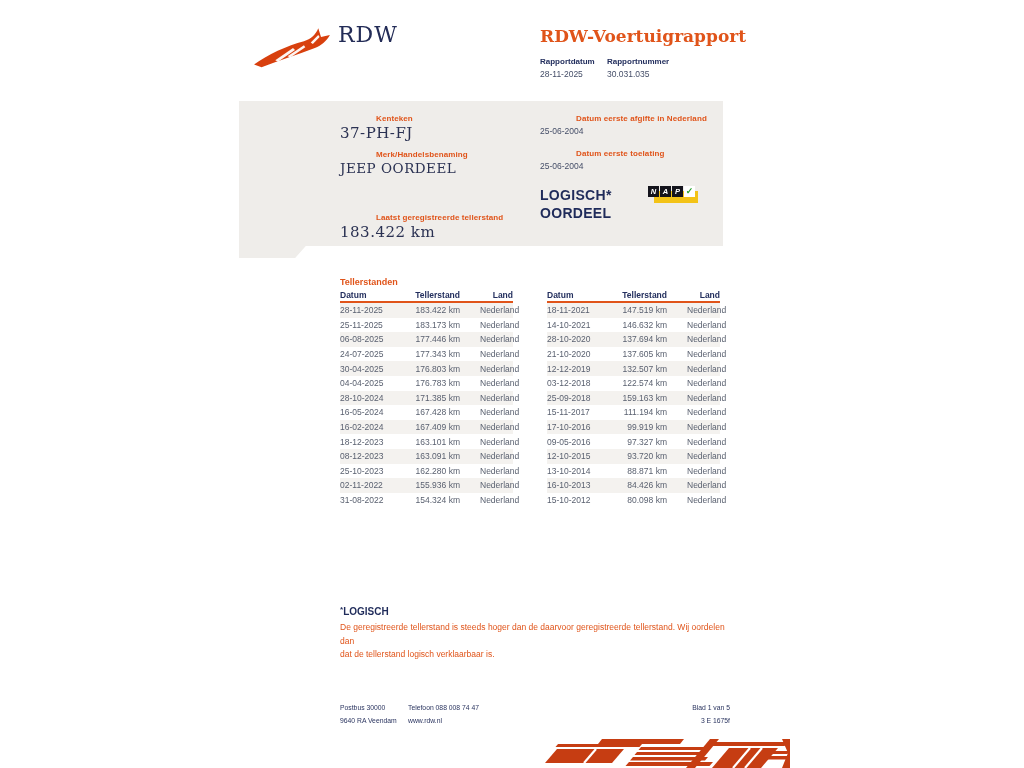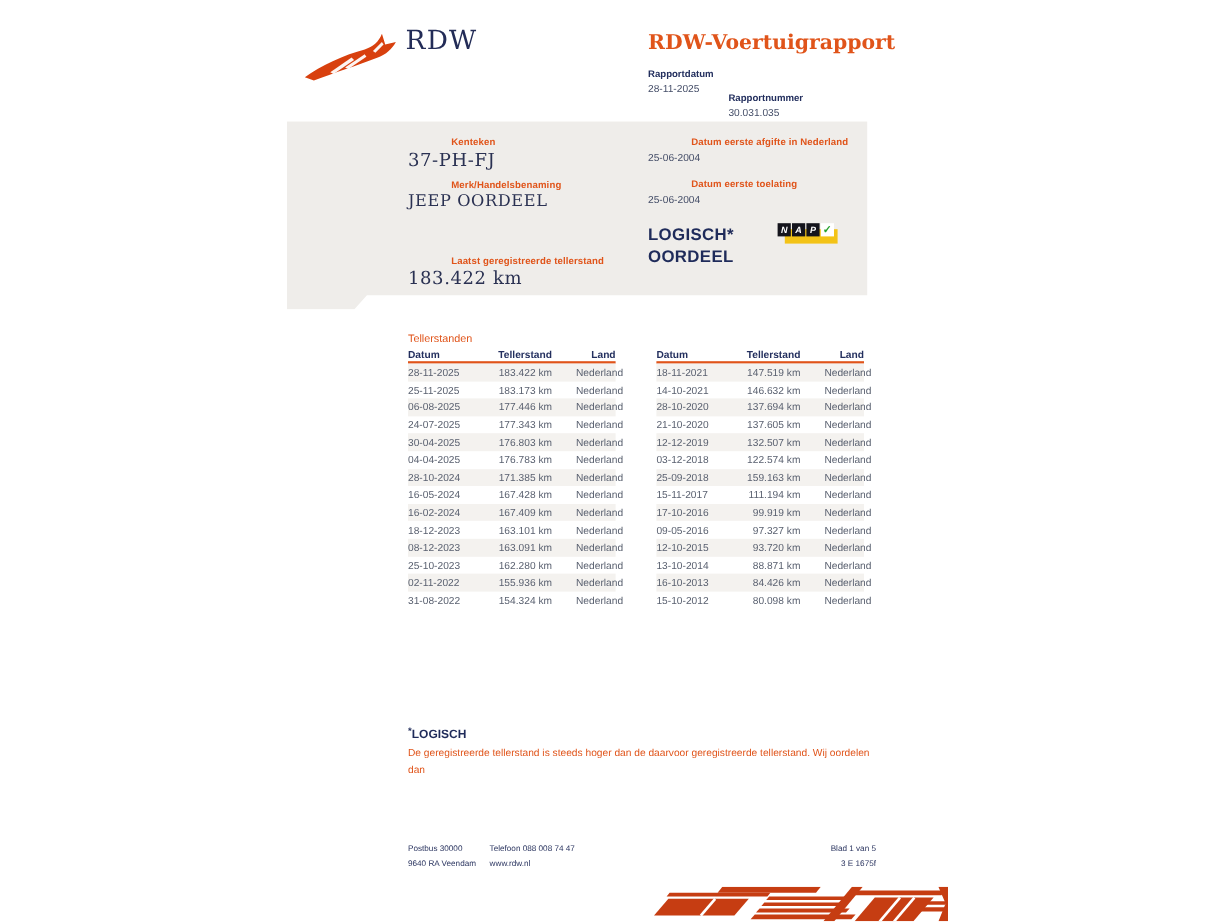--- a/index.html
+++ b/index.html
@@ -28,21 +28,21 @@
 
   
   .nap { left:648px; top:185px; width:52px; height:23px; }
   .nap-yellow { position:absolute; left:6px; top:6px; width:44px; height:12px; background:#f3c317; }
   .nap-sq { position:absolute; top:1px; width:11px; height:11px; text-align:center;
             font-size:7.5px; font-weight:bold; font-style:italic; line-height:11px; }
   .nap-black { background:#14141c; color:#ffffff; }
   .nap-check { background:#ffffff; color:#27a22e; font-style:normal; font-size:9px; }
 
   
-  .section-title { font-size:9px; font-weight:normal; color:#e0541a; }
+  .section-title { font-size:9px; font-weight:bold; color:#e0541a; }
   .km-table { width:173px; font-size:8.5px; }
   .t-head { display:flex; height:13px; align-items:flex-start; font-weight:bold; color:#232f5e;
             border-bottom:2px solid #e0541a; }
   .t-row { display:flex; height:14.6px; align-items:center; color:#5a6170; }
   .t-row.stripe { background:#f4f2ef; }
   .c-datum { flex:0 0 62px; text-align:left; }
   .c-teller { flex:0 0 58px; text-align:right; }
   .c-land { flex:1 1 auto; text-align:right;padding-left:20px; }
 
   
@@ -68,21 +68,21 @@
     </svg>
   </div>
   <div class="abs logo-text" style="left:338px; top:22px;">RDW</div>
 
   <div class="abs doc-title" style="left:540px; top:26px;">RDW-Voertuigrapport</div>
 
   <div class="abs" style="left:540px; top:57px;">
     <div class="meta-label">Rapportdatum</div>
     <div class="meta-value">28-11-2025</div>
   </div>
-  <div class="abs" style="left:607px; top:57px;margin-top:20px;">
+  <div class="abs" style="left:607px; top:57px;">
     <div class="meta-label">Rapportnummer</div>
     <div class="meta-value">30.031.035</div>
   </div>
 
   <div class="abs summary-box"></div>
 
   <div class="abs field-label" style="left:340px; top:114px;">Kenteken</div>
   <div class="abs big-value" style="left:340px; top:124px; font-size:15px;">37-PH-FJ</div>
 
   <div class="abs field-label" style="left:340px; top:150px;">Merk/Handelsbenaming</div>
@@ -292,20 +292,21 @@
       <div class="t-row">
         <div class="c-datum">15-10-2012</div>
         <div class="c-teller">80.098 km</div>
         <div class="c-land">Nederland</div>
       </div>
     </div>
 
   <div class="abs footnote-title" style="left:340px; top:605px;text-align:right;"><span class="mark">*</span><span>LOGISCH</span></div>
   <div class="abs" style="left:340px; top:621px; width:400px;">
     <div class="footnote-line">De geregistreerde tellerstand is steeds hoger dan de daarvoor geregistreerde tellerstand. Wij oordelen dan</div>
+    <div class="footnote-line">dat de tellerstand logisch verklaarbaar is.</div>
   </div>
 
   <div class="abs footer-text" style="left:340px; top:701px;">
     <div>Postbus 30000</div>
     <div>9640 RA Veendam</div>
   </div>
   <div class="abs footer-text" style="left:408px; top:701px;">
     <div>Telefoon 088 008 74 47</div>
     <div>www.rdw.nl</div>
   </div>

